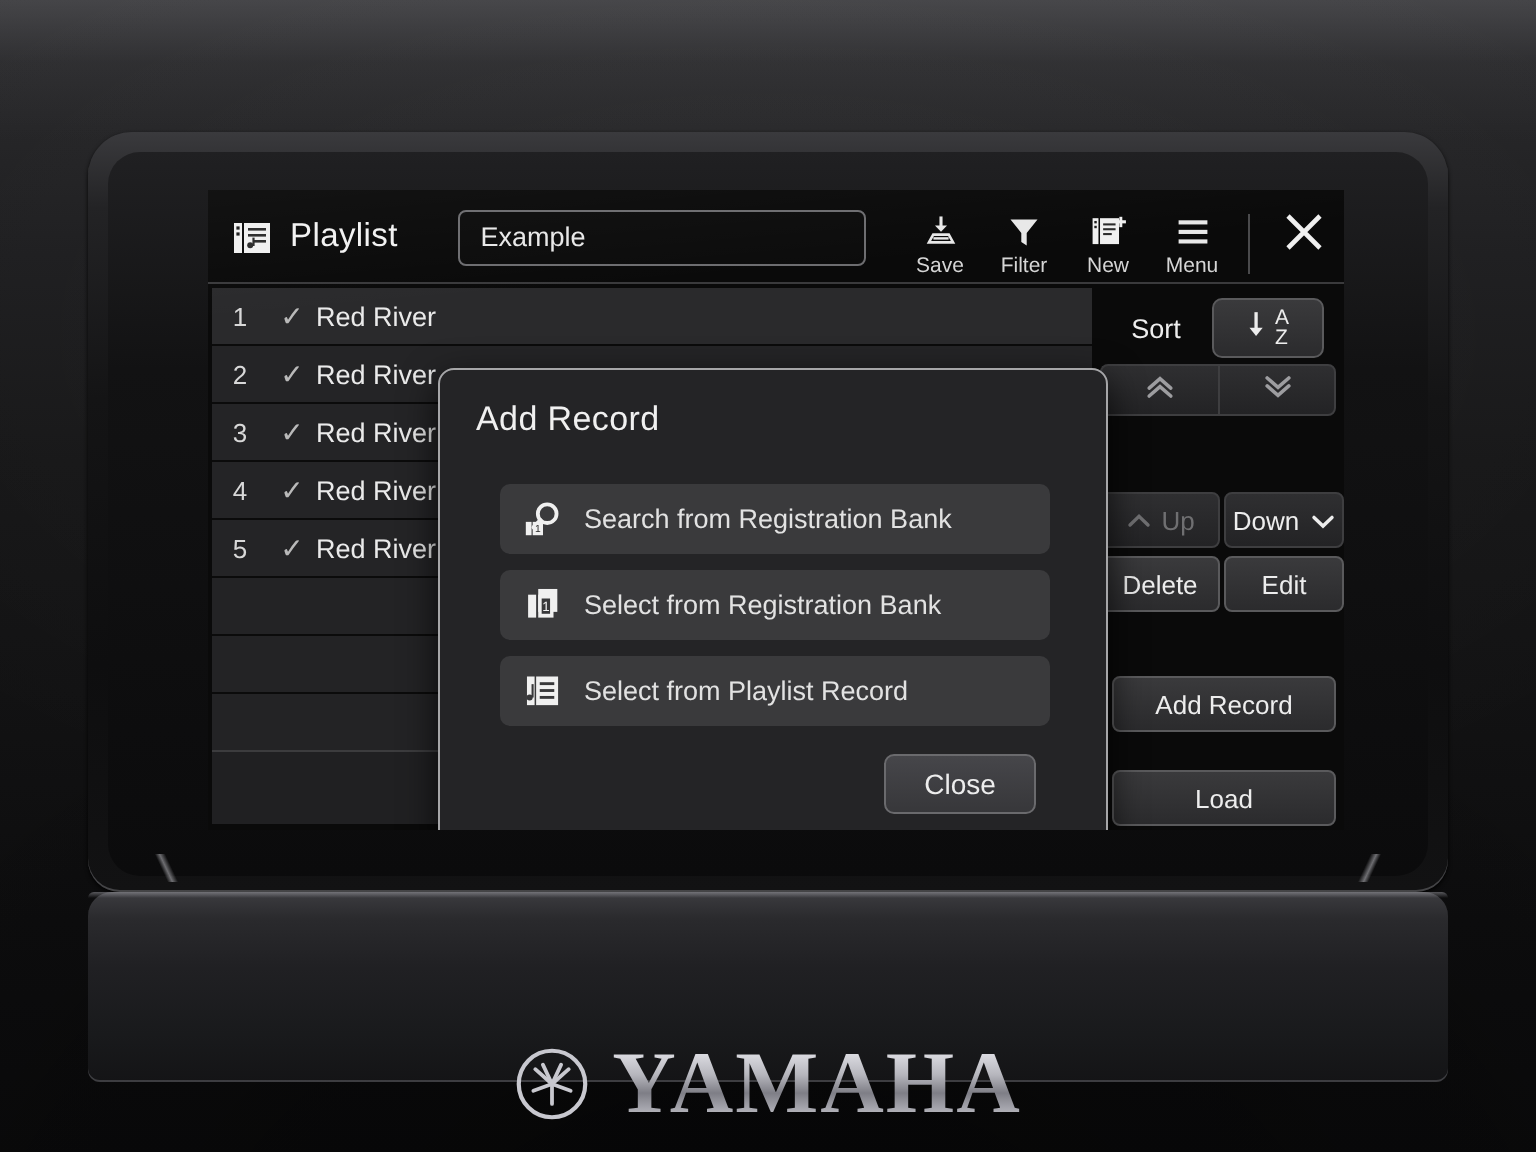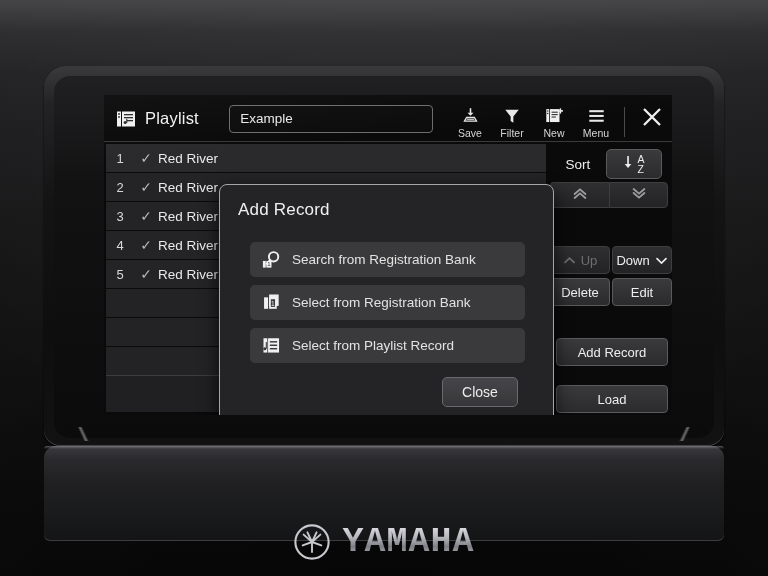--- a/index.html
+++ b/index.html
@@ -274,23 +274,23 @@
   .wedge-r { left: 664px; top: 427px;
     background: linear-gradient(-65deg, rgba(0,0,0,0) 45%, rgba(190,190,196,0.55) 50%, rgba(0,0,0,0) 56%); }
 
   
   .brand {
     position: absolute; left: 0; right: 0; top: 523px;
     display: flex; align-items: center; justify-content: center; gap: 11px;
   }
   .brand-mark { width: 38px; height: 38px; flex: none; }
   .brand-text {
-    font-family: Liberation Mono, monospace;
+    font-family: Liberation Serif, serif;
     font-weight: bold;
-    font-size: 35px;
+    font-size: 44px;
     letter-spacing: 1px;
     background: linear-gradient(180deg, #e9e9ee 0%, #b6b6bd 38%, #7e7e86 62%, #c9c9d0 100%);
     -webkit-background-clip: text;
     background-clip: text;
     color: transparent;
     line-height: 38px;
   }
 </style>
 </head>
 <body>

